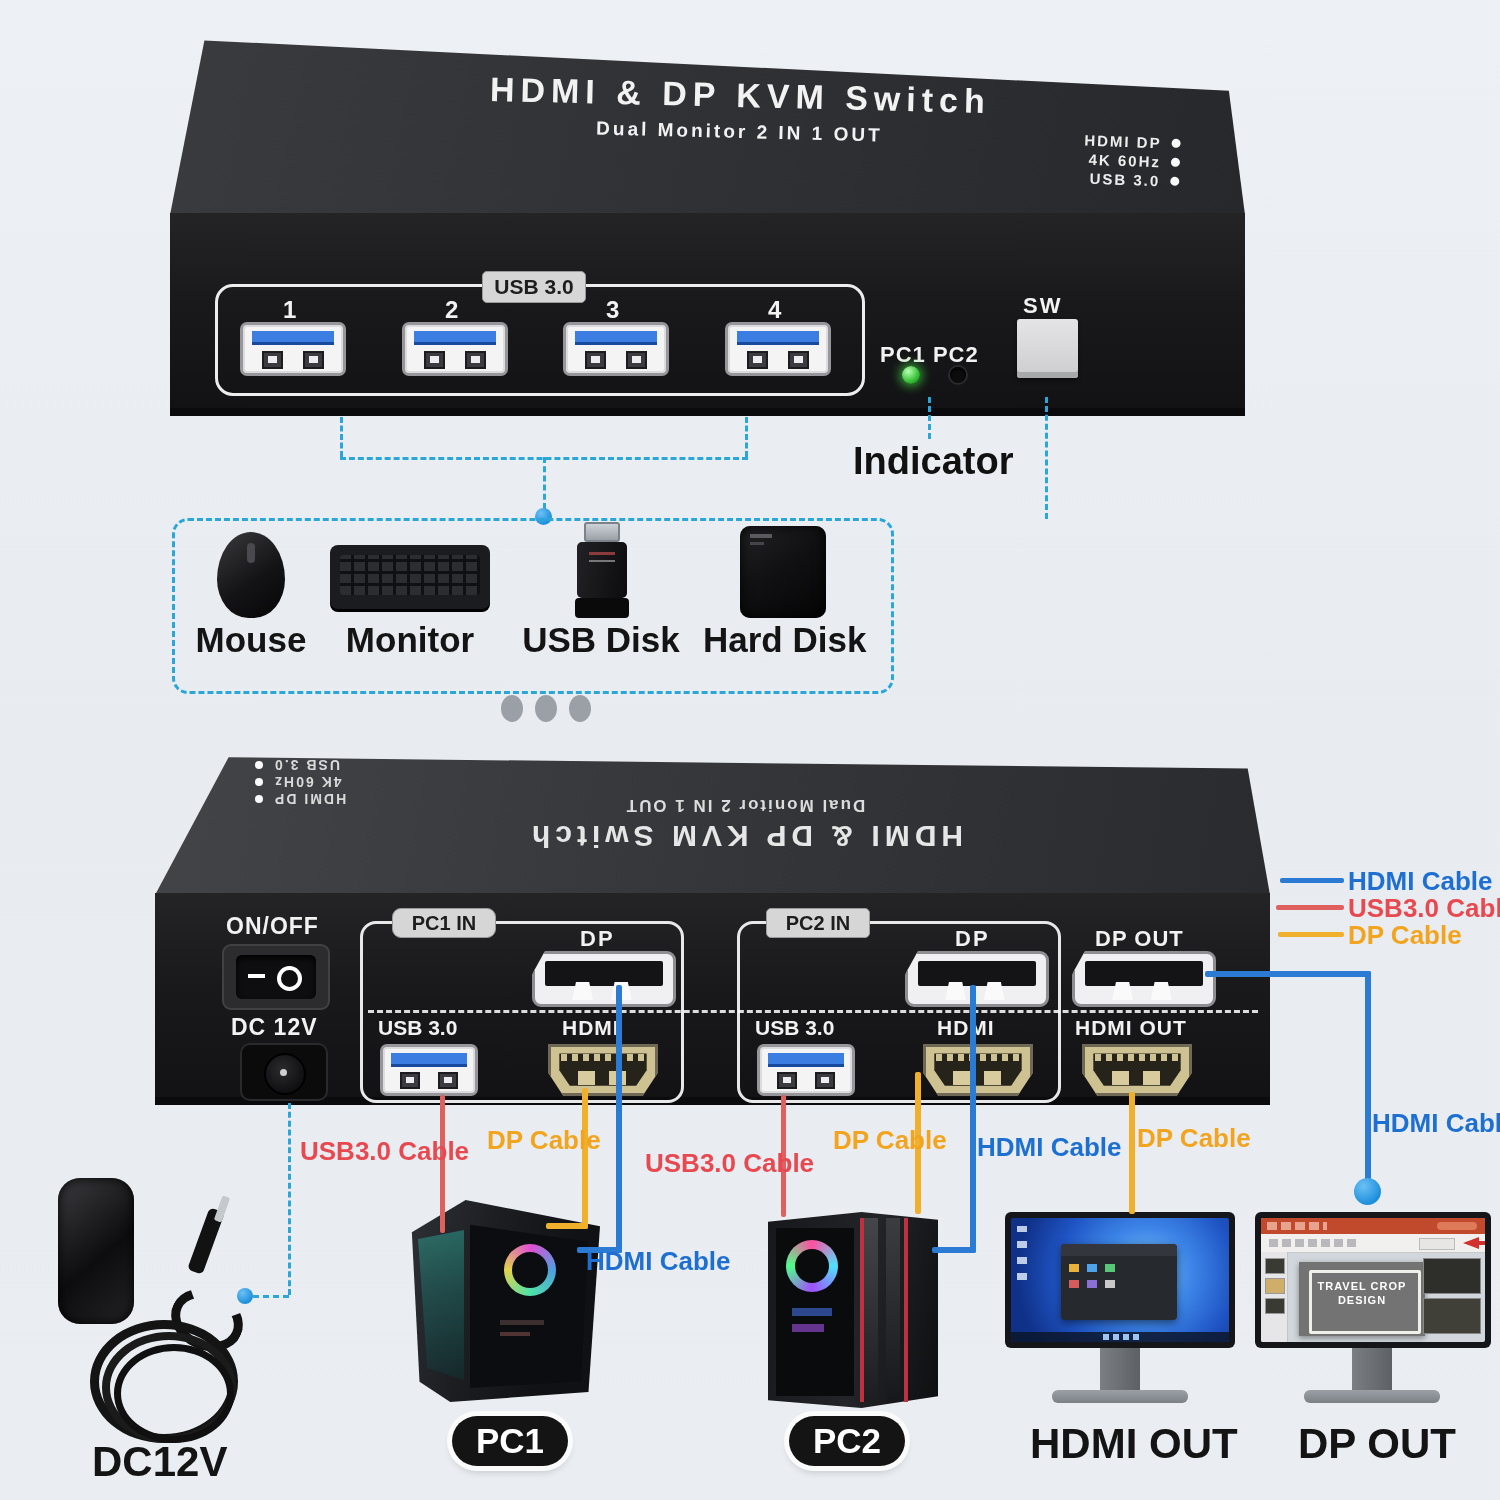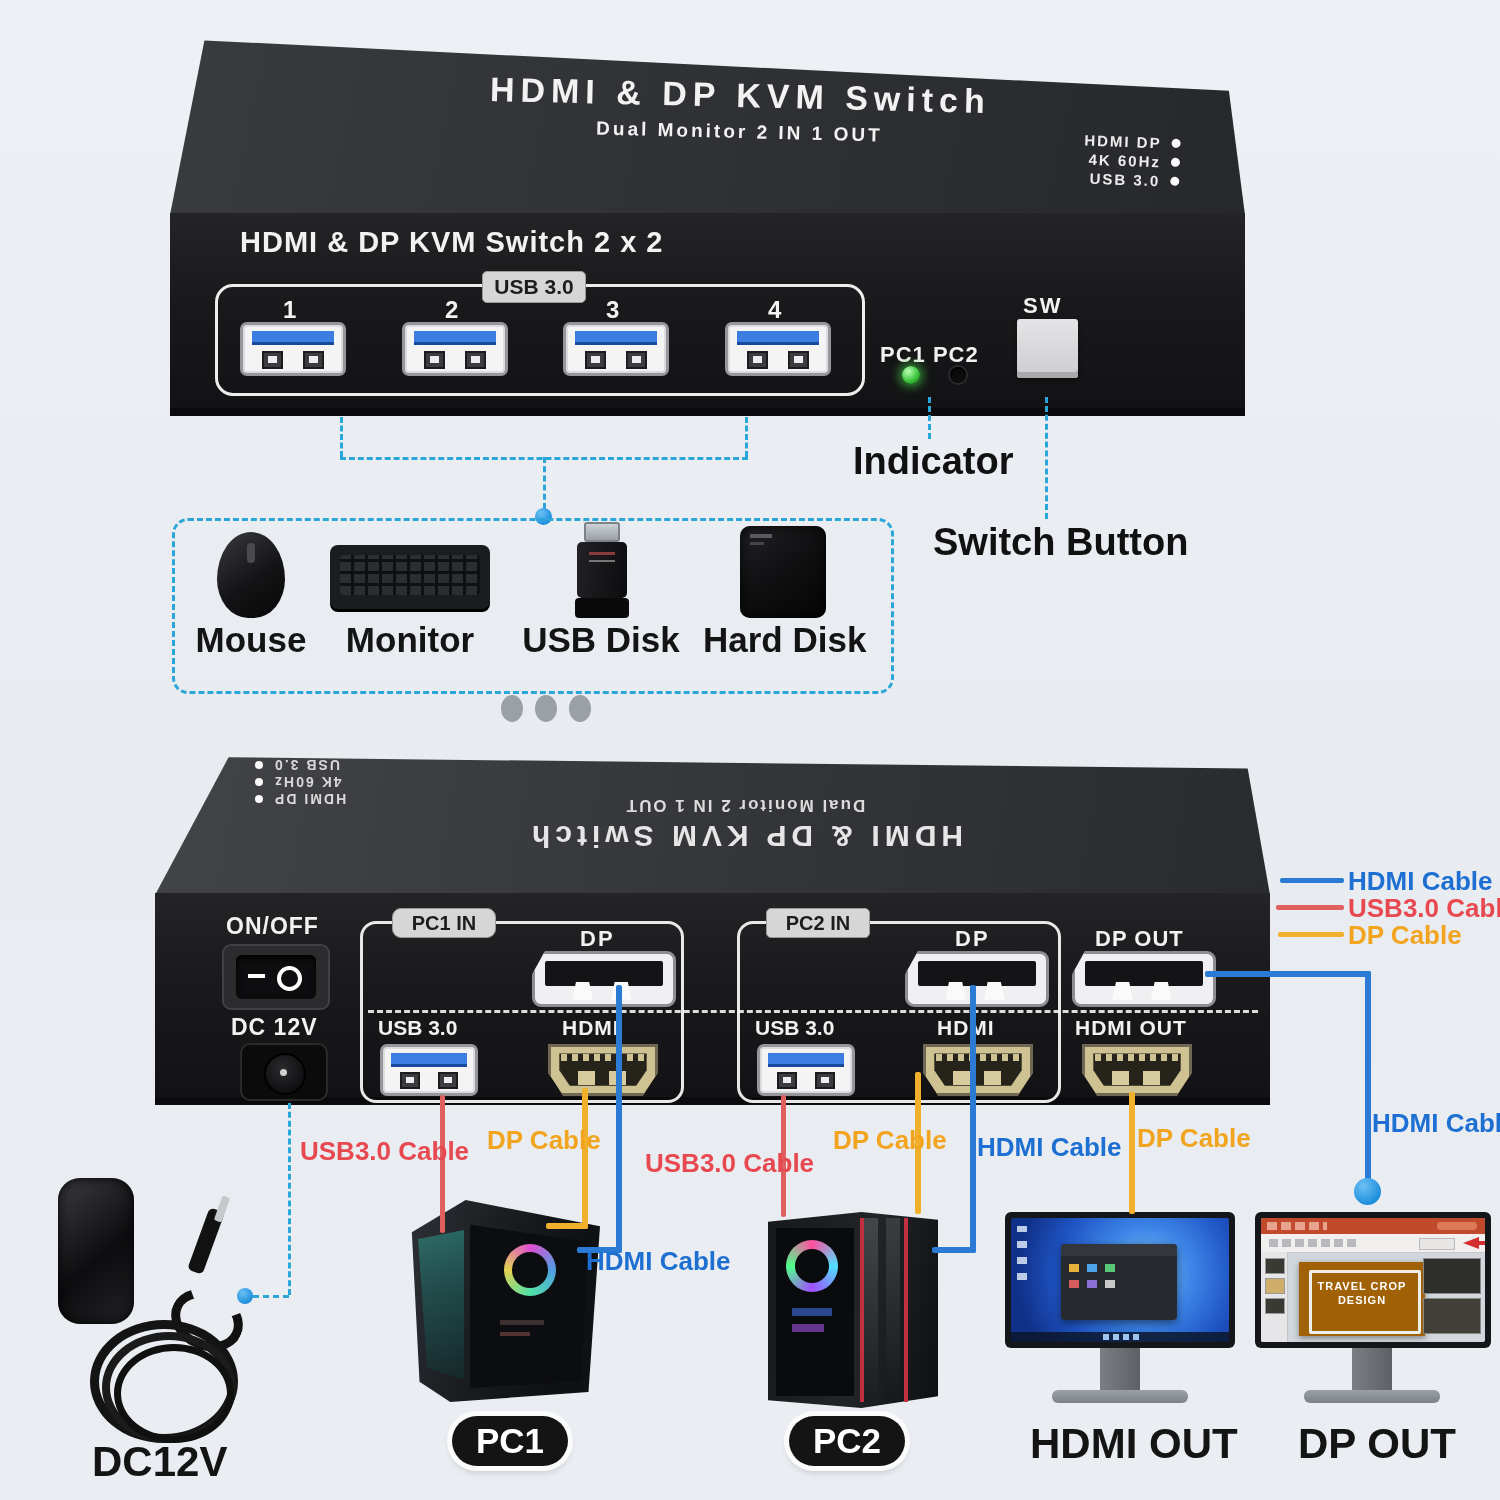--- a/index.html
+++ b/index.html
@@ -99,21 +99,20 @@
     <div class="indrow">
         <span class="txt">4K 60Hz</span>
         <span class="inddot"></span>
       </div>
     <div class="indrow">
         <span class="txt">USB 3.0</span>
         <span class="inddot"></span>
       </div>
   </div>
 
-  <div class="t wtxt paneltitle" style="left:240px;top:226px;">HDMI &amp; DP KVM Switch 2 x 2</div>
 
   <div class="abs" style="left:215px;top:284px;width:644px;height:106px;border:3px solid #ededed;border-radius:18px;"></div>
   <div class="badge" style="left:482px;top:271px;width:102px;height:30px;font-size:21px;">USB 3.0</div>
 
   <div class="t wtxt" style="left:283px;top:296px;font-size:24px;">1</div>
   <div class="t wtxt" style="left:445px;top:296px;font-size:24px;">2</div>
   <div class="t wtxt" style="left:606px;top:296px;font-size:24px;">3</div>
   <div class="t wtxt" style="left:768px;top:296px;font-size:24px;">4</div>
 
   <div class="usbport" style="left:240px;top:322px;width:100px;height:48px;">
@@ -148,21 +147,20 @@
   <div class="dashv" style="left:340px;top:417px;height:40px;"></div>
   <div class="dashv" style="left:745px;top:417px;height:40px;"></div>
   <div class="dashh" style="left:340px;top:457px;width:408px;"></div>
   <div class="dashv" style="left:543px;top:457px;height:52px;"></div>
   <div class="bluedot" style="left:535px;top:508px;width:17px;height:17px;"></div>
 
   <div class="dashv" style="left:928px;top:397px;height:42px;"></div>
   <div class="t biglabel" style="left:853px;top:440px;">Indicator</div>
 
   <div class="dashv" style="left:1045px;top:397px;height:122px;"></div>
-  <div class="t biglabel" style="left:933px;top:521px;">Switch Button</div>
 
   <div class="abs" style="left:172px;top:518px;width:716px;height:170px;border:3px dashed #2aa7d8;border-radius:16px;"></div>
 
   <div class="abs" style="left:217px;top:532px;width:68px;height:86px;border-radius:50% 50% 46% 46%/55% 55% 45% 45%;
               background:linear-gradient(145deg,#3a3a3e 0%,#141416 55%,#060607 100%);"></div>
   <div class="abs" style="left:247px;top:543px;width:8px;height:20px;border-radius:4px;background:#4a4a4e;"></div>
 
   <div class="abs" style="left:330px;top:545px;width:160px;height:64px;border-radius:8px;background:#1b1c1f;box-shadow:0 3px 0 #000;">
     <div class="keys"></div>
   </div>
@@ -366,21 +364,21 @@
       <div class="abs" style="right:8px;top:4px;width:40px;height:8px;background:#de7a5a;border-radius:4px;"></div>
       <div class="abs" style="left:0;top:16px;width:100%;height:18px;background:#f2f0ee;border-bottom:1px solid #c9c9c9;"></div>
       <div class="abs" style="left:8px;top:21px;width:90px;height:8px;background:repeating-linear-gradient(90deg,#b9b9bd 0 9px,transparent 9px 13px);"></div>
       <div class="abs" style="right:30px;top:20px;width:34px;height:10px;background:#e8e6e4;border:1px solid #bbb;"></div>
       <div class="abs" style="right:6px;top:19px;width:0;height:0;border-top:6px solid transparent;border-bottom:6px solid transparent;border-right:16px solid #d42f2f;"></div>
       <div class="abs" style="right:0px;top:23px;width:10px;height:4px;background:#d42f2f;"></div>
       <div class="abs" style="left:0;top:34px;width:26px;height:90px;background:#e6e6e8;border-right:1px solid #c5c5c5;"></div>
       <div class="abs" style="left:4px;top:40px;width:18px;height:14px;background:#3a3a35;border:1px solid #999;"></div>
       <div class="abs" style="left:4px;top:60px;width:18px;height:14px;background:#cfae6a;border:1px solid #999;"></div>
       <div class="abs" style="left:4px;top:80px;width:18px;height:14px;background:#3a3a35;border:1px solid #999;"></div>
-      <div class="abs" style="left:38px;top:44px;width:126px;height:74px;background:#a16207;box-shadow:0 2px 6px rgba(0,0,0,.4);">
+      <div class="abs" style="left:38px;top:44px;width:126px;height:74px;background:#737373;box-shadow:0 2px 6px rgba(0,0,0,.4);">
         <div class="abs" style="left:10px;top:8px;width:106px;height:58px;border:3px solid #f0f0ea;border-radius:2px;"></div>
         <div class="t" style="left:0;top:18px;width:126px;text-align:center;font-size:11px;font-weight:bold;color:#fff;letter-spacing:1px;">TRAVEL CROP</div>
         <div class="t" style="left:0;top:32px;width:126px;text-align:center;font-size:11px;font-weight:bold;color:#fff;letter-spacing:1px;">DESIGN</div>
       </div>
       <div class="abs" style="right:4px;top:40px;width:56px;height:34px;background:#2e2e2a;border:1px solid #888;"></div>
       <div class="abs" style="right:4px;top:80px;width:56px;height:34px;background:#403f38;border:1px solid #888;"></div>
     </div>
   </div>
   <div class="stand-neck" style="left:1352px;top:1348px;width:40px;height:44px;"></div>
   <div class="stand-base" style="left:1304px;top:1390px;width:136px;height:13px;"></div>

